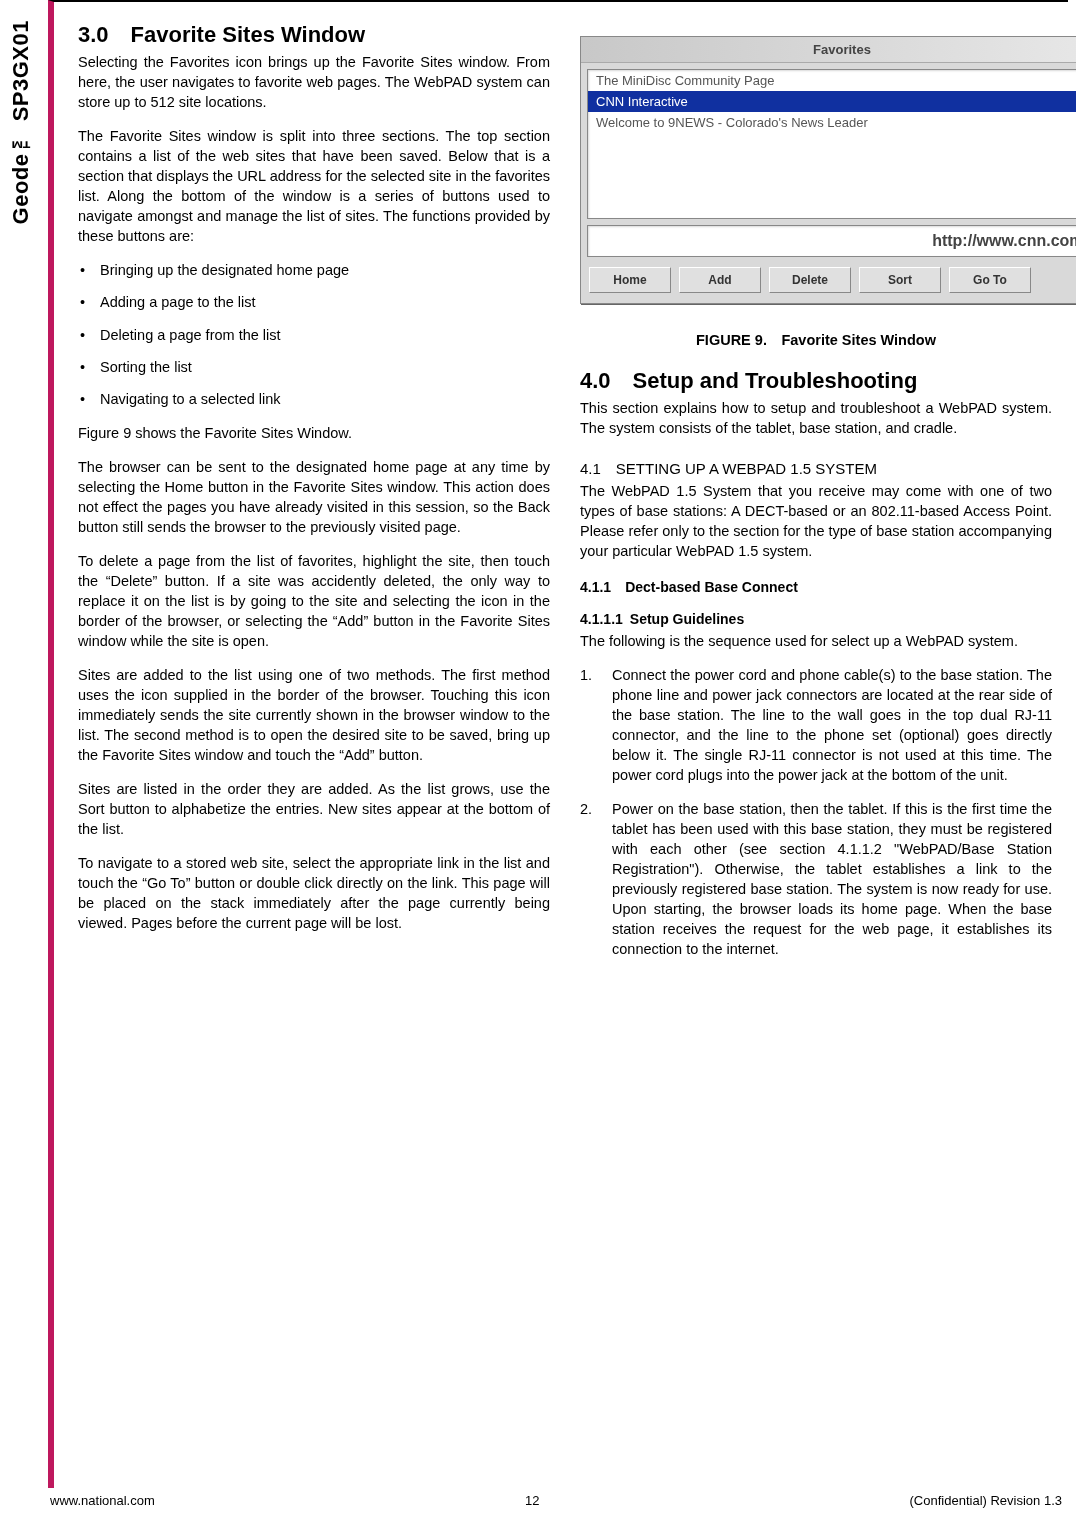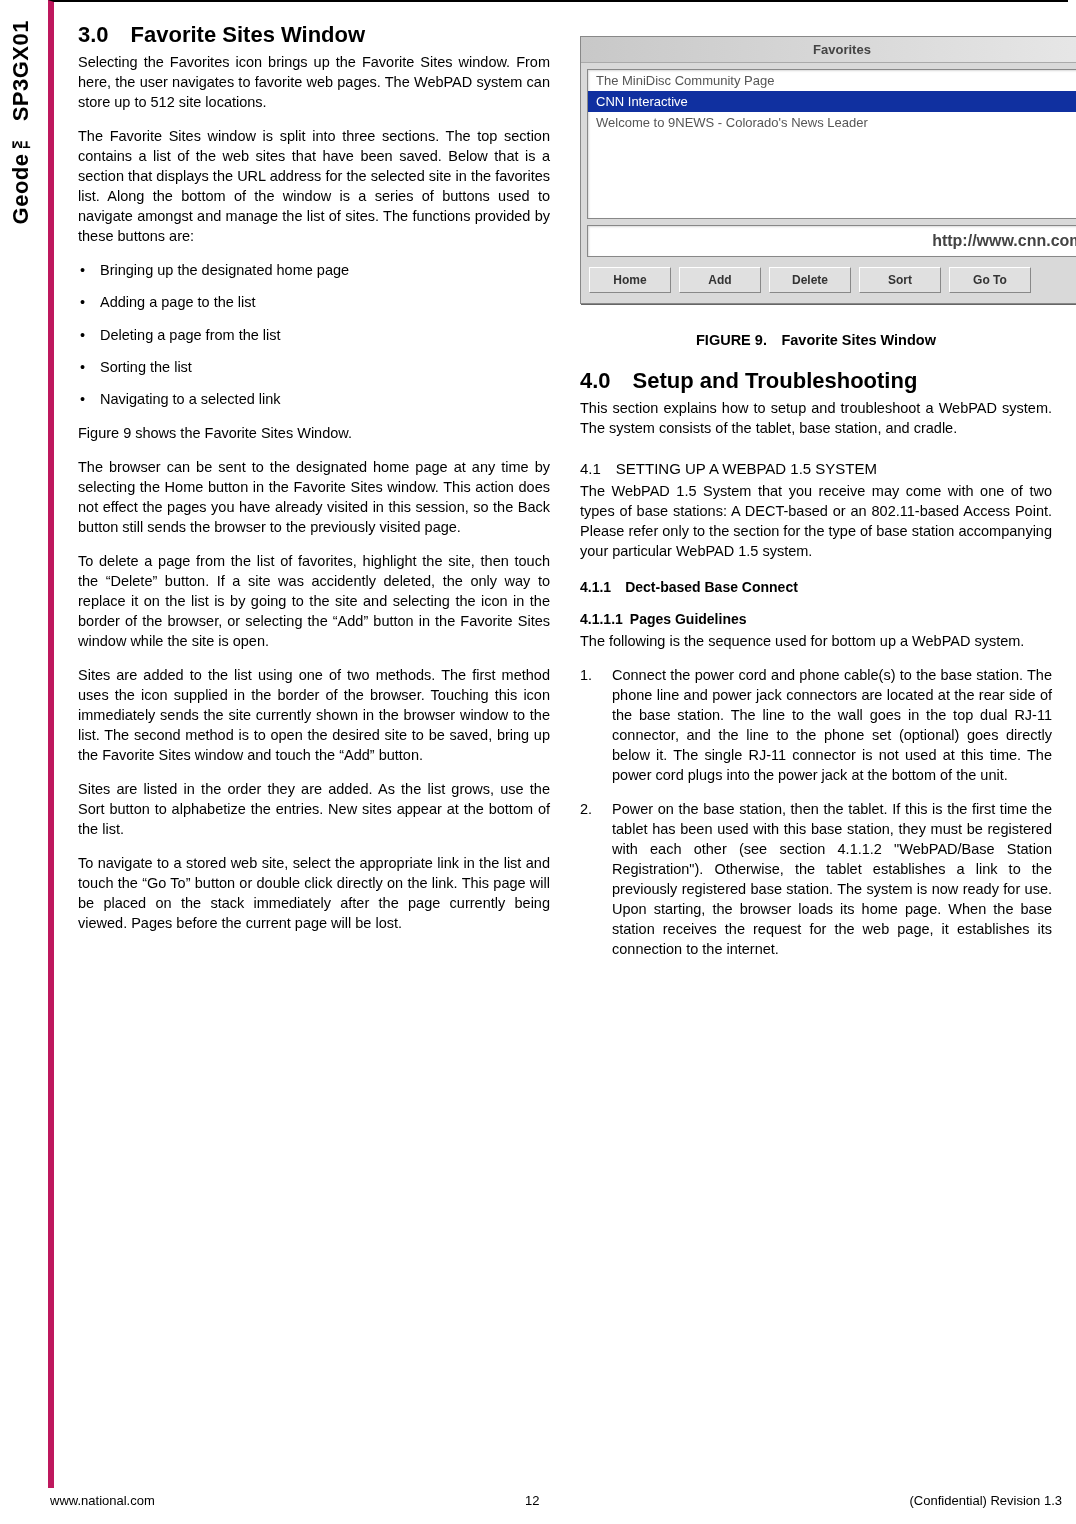--- a/index.html
+++ b/index.html
@@ -256,22 +256,22 @@
       <div class="fig-caption">FIGURE 9. Favorite Sites Window</div>
 
       <h1 class="sec">4.0 Setup and Troubleshooting</h1>
       <p>This section explains how to setup and troubleshoot a WebPAD system. The system consists of the tablet, base station, and cradle.</p>
 
       <h2 class="sub">4.1 SETTING UP A WEBPAD 1.5 SYSTEM</h2>
       <p>The WebPAD 1.5 System that you receive may come with one of two types of base stations: A DECT-based or an 802.11-based Access Point. Please refer only to the section for the type of base station accompanying your particular WebPAD 1.5 system.</p>
 
       <h3 class="subsub">4.1.1 Dect-based Base Connect</h3>
 
-      <h4 class="subsubsub">4.1.1.1 Pages Guidelines</h4>
-      <p>The following is the sequence used for bottom up a WebPAD system.</p>
+      <h4 class="subsubsub">4.1.1.1 Setup Guidelines</h4>
+      <p>The following is the sequence used for select up a WebPAD system.</p>
 
       <ol class="steps">
         <li>Connect the power cord and phone cable(s) to the base station. The phone line and power jack connectors are located at the rear side of the base station. The line to the wall goes in the top dual RJ-11 connector, and the line to the phone set (optional) goes directly below it. The single RJ-11 connector is not used at this time. The power cord plugs into the power jack at the bottom of the unit.</li>
         <li>Power on the base station, then the tablet. If this is the first time the tablet has been used with this base station, they must be registered with each other (see section 4.1.1.2 "WebPAD/Base Station Registration"). Otherwise, the tablet establishes a link to the previously registered base station. The system is now ready for use. Upon starting, the browser loads its home page. When the base station receives the request for the web page, it establishes its connection to the internet.</li>
       </ol>
     </div>
   </div>
 </div>
 
 <div class="footer">

